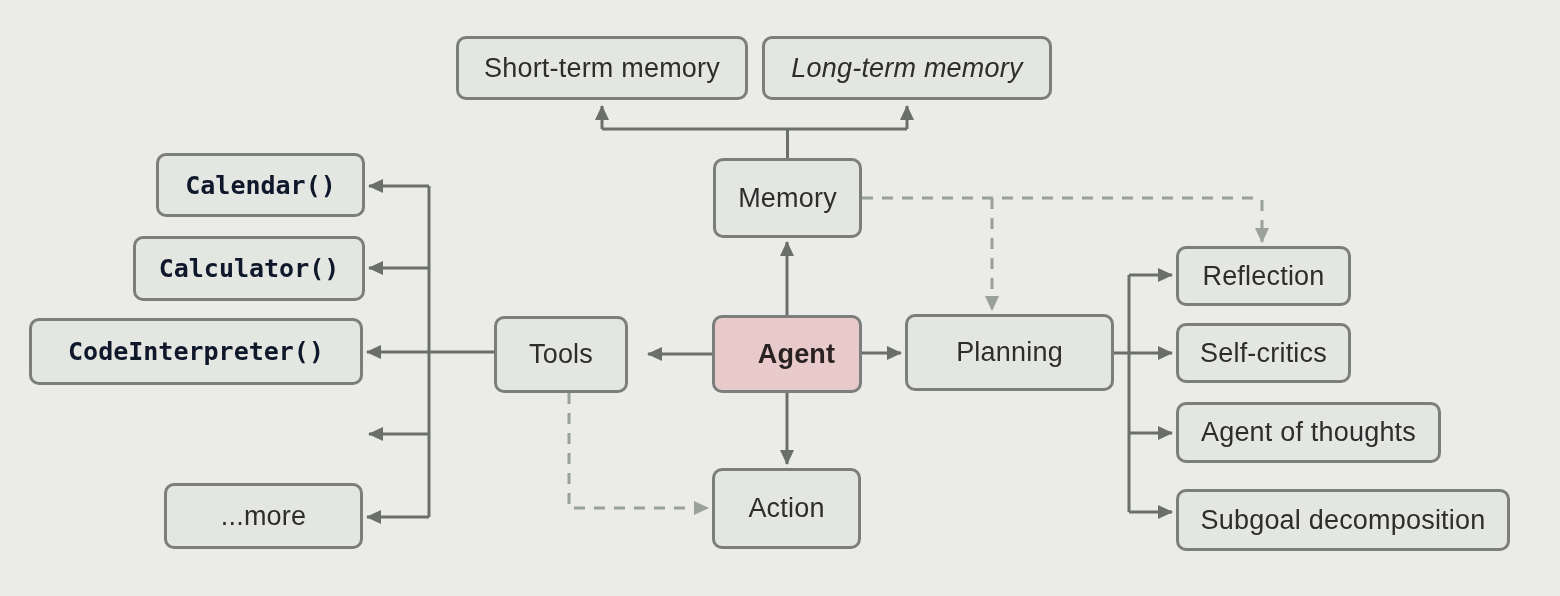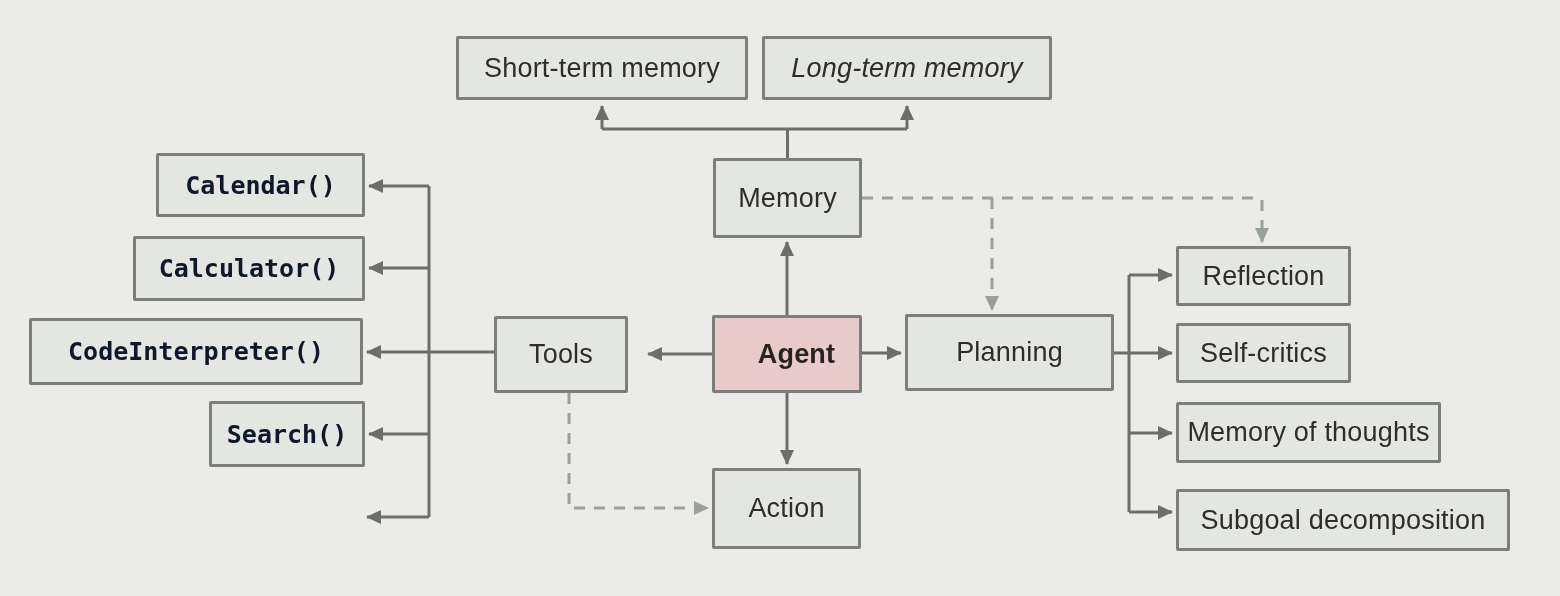--- a/index.html
+++ b/index.html
@@ -9,21 +9,21 @@
     font-family:"Liberation Sans", sans-serif;
     overflow:hidden;
     position:relative;
   }
   .canvas{position:absolute;left:0;top:0;width:1560px;height:596px;}
   svg.wires{position:absolute;left:0;top:0;width:1560px;height:596px;}
   .node{
     position:absolute;
     background:#e4e6e2;
     border:3px solid #7b7e7a;
-    border-radius:2px;
+    border-radius:10px;
     display:flex;align-items:center;justify-content:center;
     color:#2d2d2d;
     font-size:27px;
     box-sizing:border-box;
     letter-spacing:0.2px;
     white-space:nowrap;
   }
   .node.mono{
     font-family:"DejaVu Sans Mono", monospace;
     font-weight:bold;
@@ -88,20 +88,20 @@
   <div class="node" style="left:713px;top:158px;width:149px;height:80px;">Memory</div>
 
   <div class="node" style="left:494px;top:316px;width:134px;height:77px;">Tools</div>
   <div class="node agent" style="left:712px;top:315px;width:150px;height:78px;">Agent</div>
   <div class="node" style="left:905px;top:314px;width:209px;height:77px;">Planning</div>
   <div class="node" style="left:712px;top:468px;width:149px;height:81px;">Action</div>
 
   <div class="node mono" style="left:156px;top:153px;width:209px;height:64px;">Calendar()</div>
   <div class="node mono" style="left:133px;top:236px;width:232px;height:65px;">Calculator()</div>
   <div class="node mono" style="left:29px;top:318px;width:334px;height:67px;">CodeInterpreter()</div>
-  <div class="node mono" style="left:209px;top:401px;width:156px;height:66px;">Search()</div>
+  <div class="node" style="left:164px;top:483px;width:199px;height:66px;">...more</div>
 
   <div class="node" style="left:1176px;top:246px;width:175px;height:60px;">Reflection</div>
   <div class="node" style="left:1176px;top:323px;width:175px;height:60px;text-align:right;">Self-critics</div>
-  <div class="node" style="left:1176px;top:402px;width:265px;height:61px;">Memory of thoughts</div>
+  <div class="node" style="left:1176px;top:402px;width:265px;height:61px;">Agent of thoughts</div>
   <div class="node" style="left:1176px;top:481px;width:334px;height:62px;margin-top:8px;">Subgoal decomposition</div>
 
 </div>
 
 </body></html>

